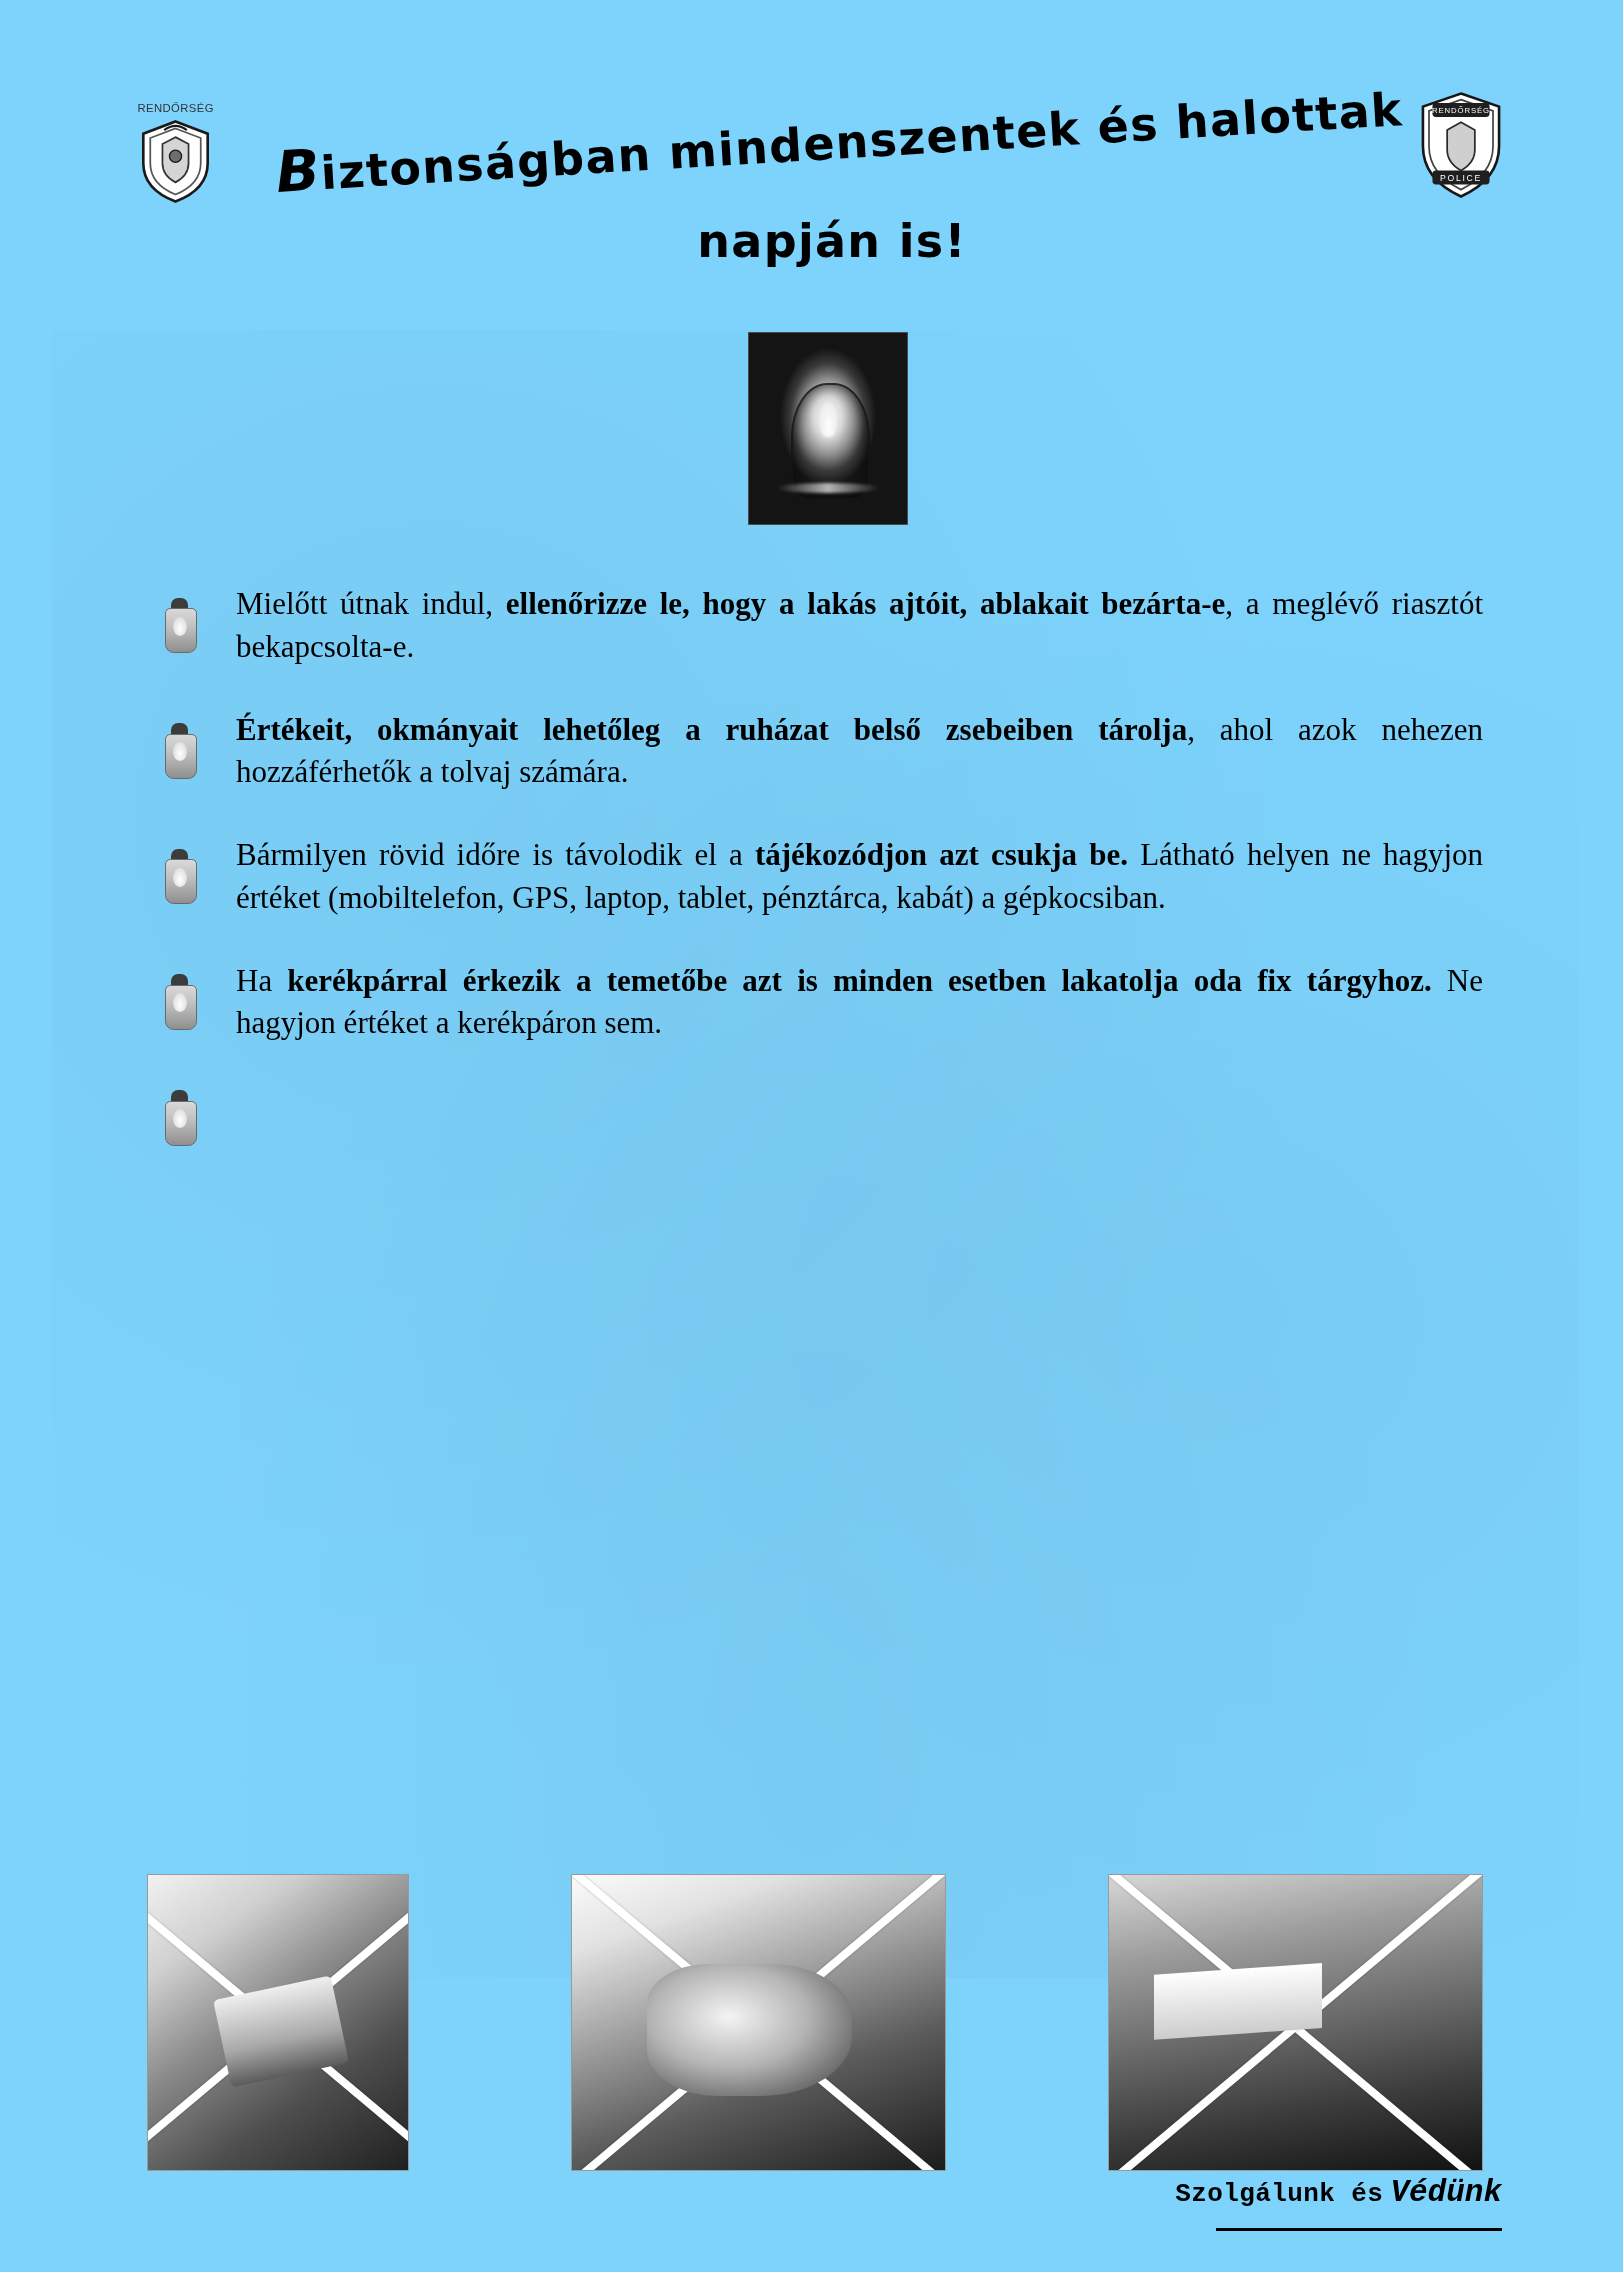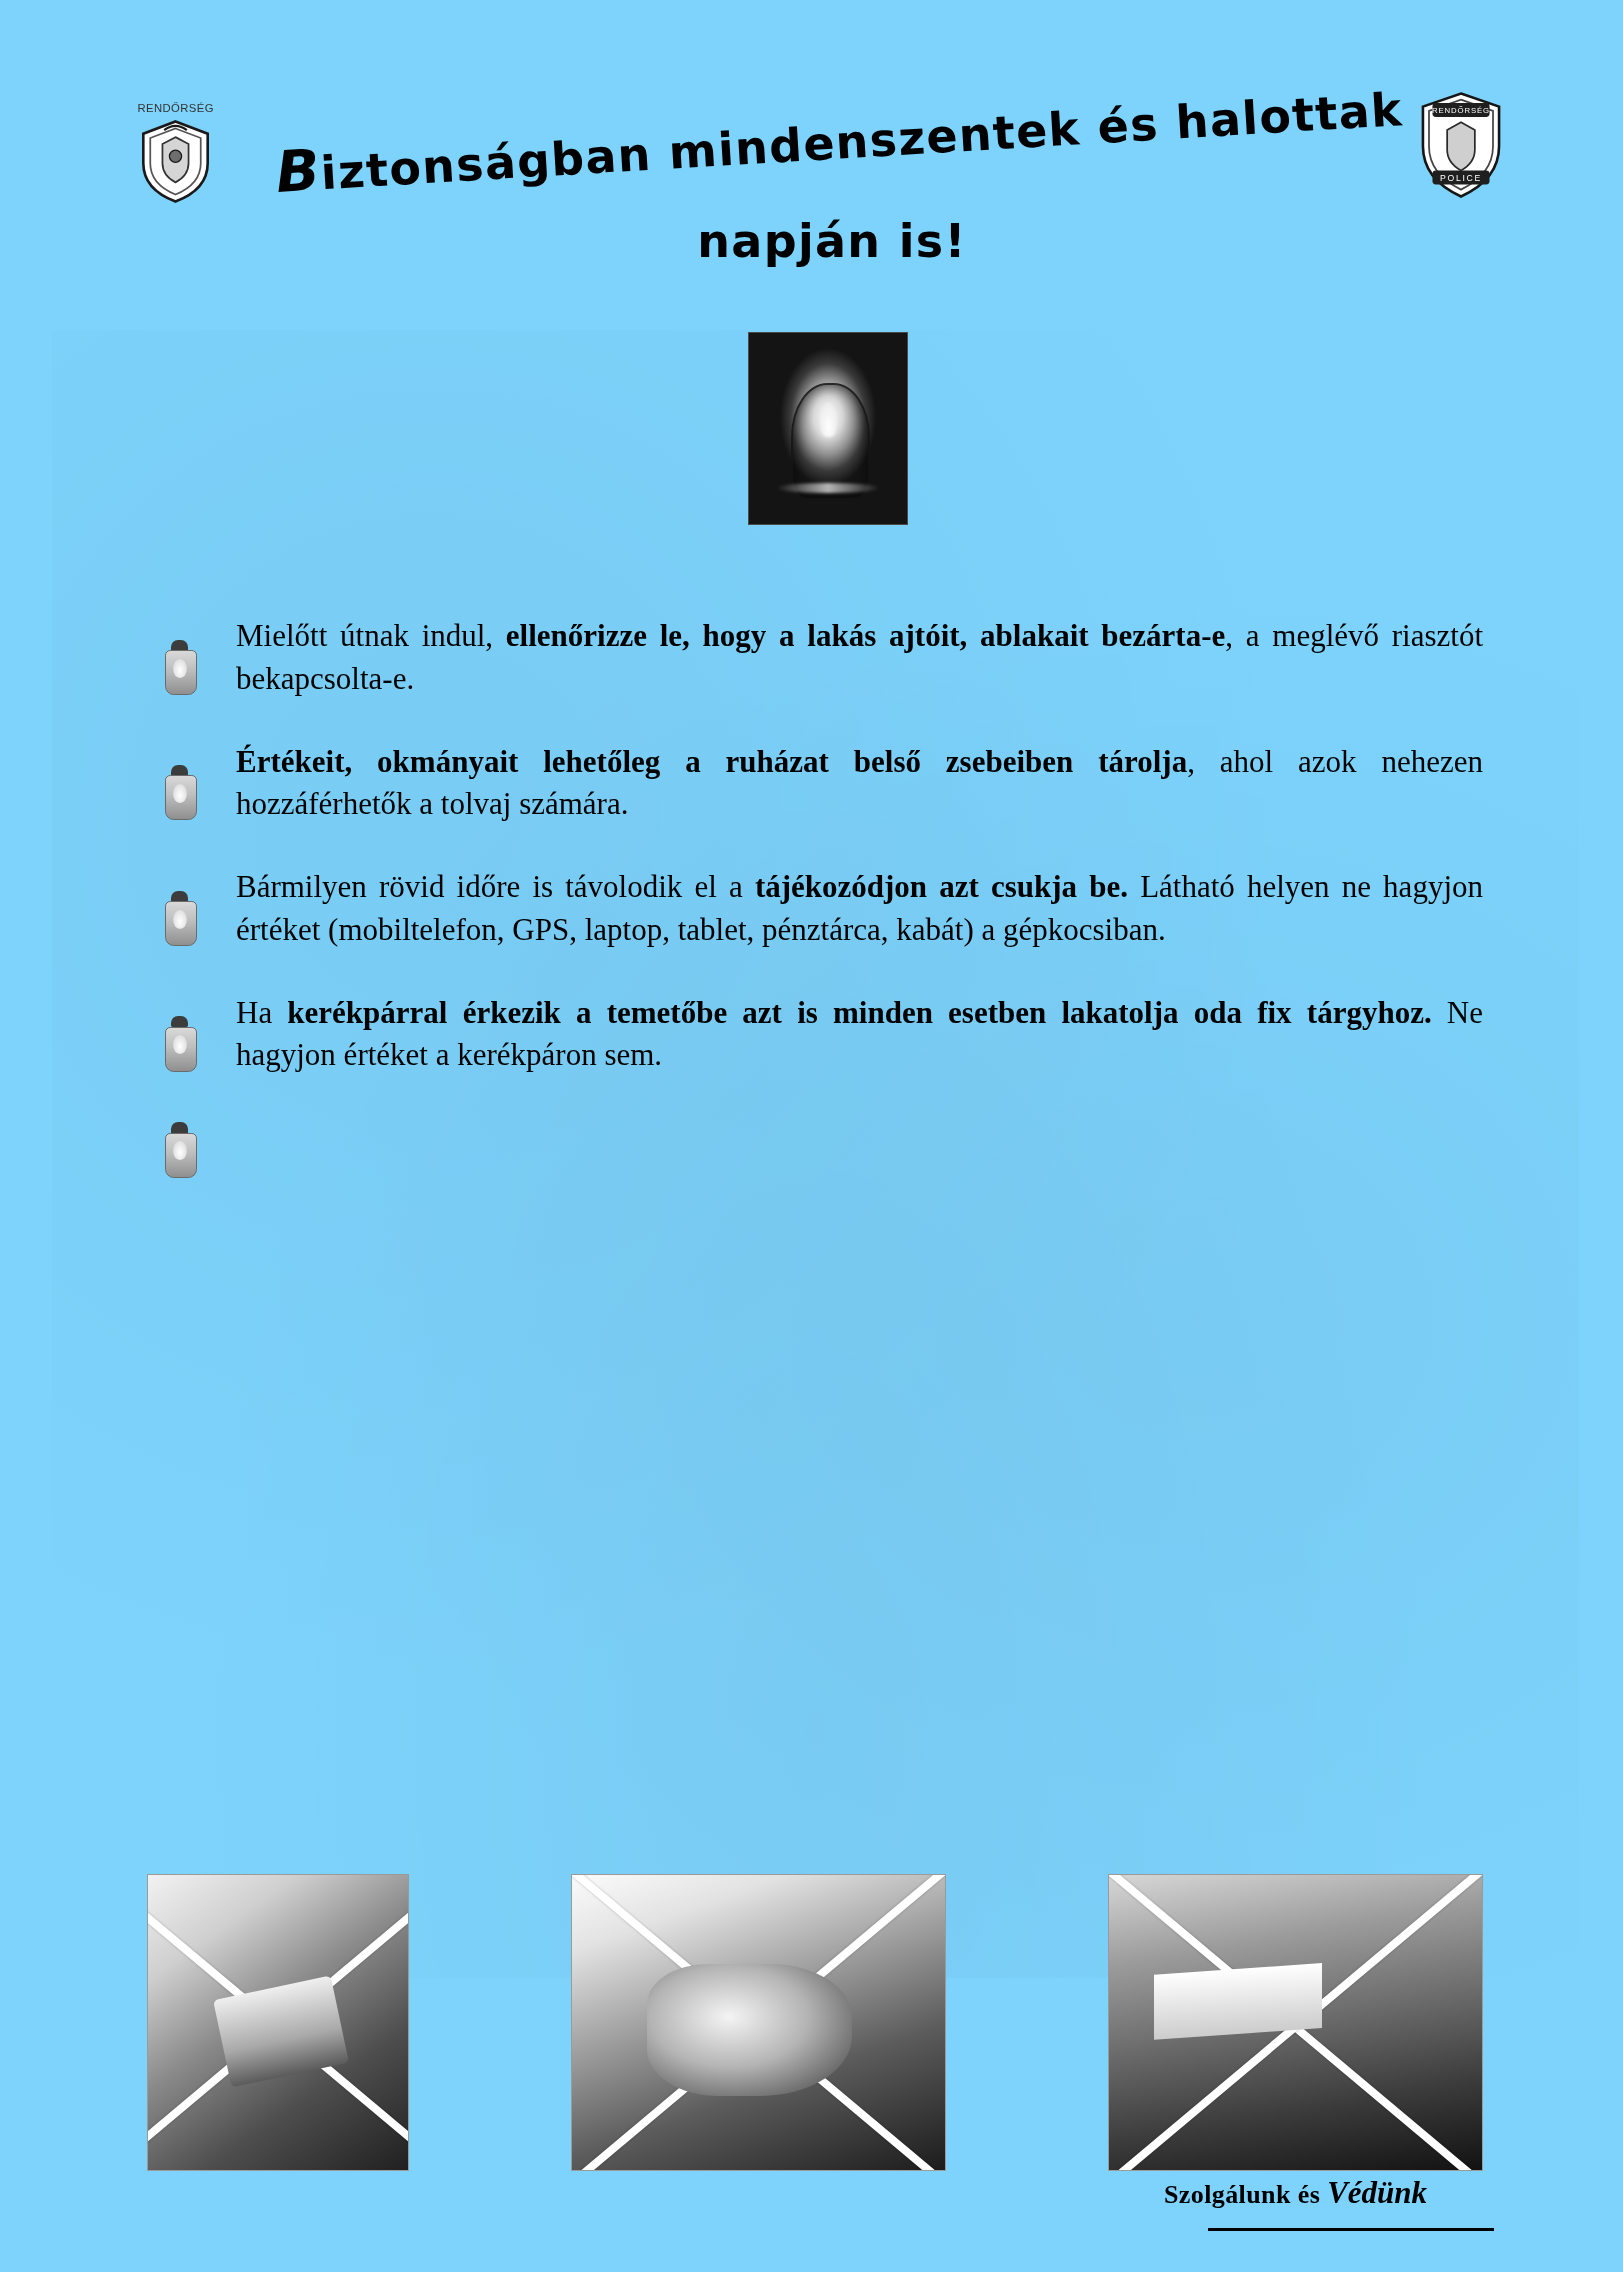--- a/index.html
+++ b/index.html
@@ -142,23 +142,22 @@
 
   
   .tips {
     position: absolute;
     left: 160px;
     top: 583px;
     width: 1323px;
   }
   .tip {
     display: flex;
-    align-items: flex-end;
+    align-items: center;
     margin-bottom: 40px;
-    margin-top: 32px;
   }
   .tip-icon {
     flex: 0 0 auto;
     width: 40px;
     height: 61px;
     margin-right: 36px;
     margin-top: 5.2px;
     position: relative;
   }
   .lantern {
@@ -279,26 +278,26 @@
     top: 32%;
     width: 45%;
     height: 22%;
     background: linear-gradient(180deg, #ffffff 0%, #cccccc 100%);
     transform: skewY(-4deg);
   }
 
   
   .slogan {
     position: absolute;
-    right: 130px;
+    right: 122px;
     top: 2175px;
     width: 330px;
     height: 54px;
-    text-align: left;
-    font-family: Liberation Serif, serif;
+    text-align: right;
+    font-family: Liberation Mono, monospace;
   }
   .slogan .s1 {
     font-size: 26px;
     font-weight: 700;
     letter-spacing: 0.4px;
   }
   .slogan .s2 {
     font-size: 31px;
     font-weight: 700;
     font-style: italic;

